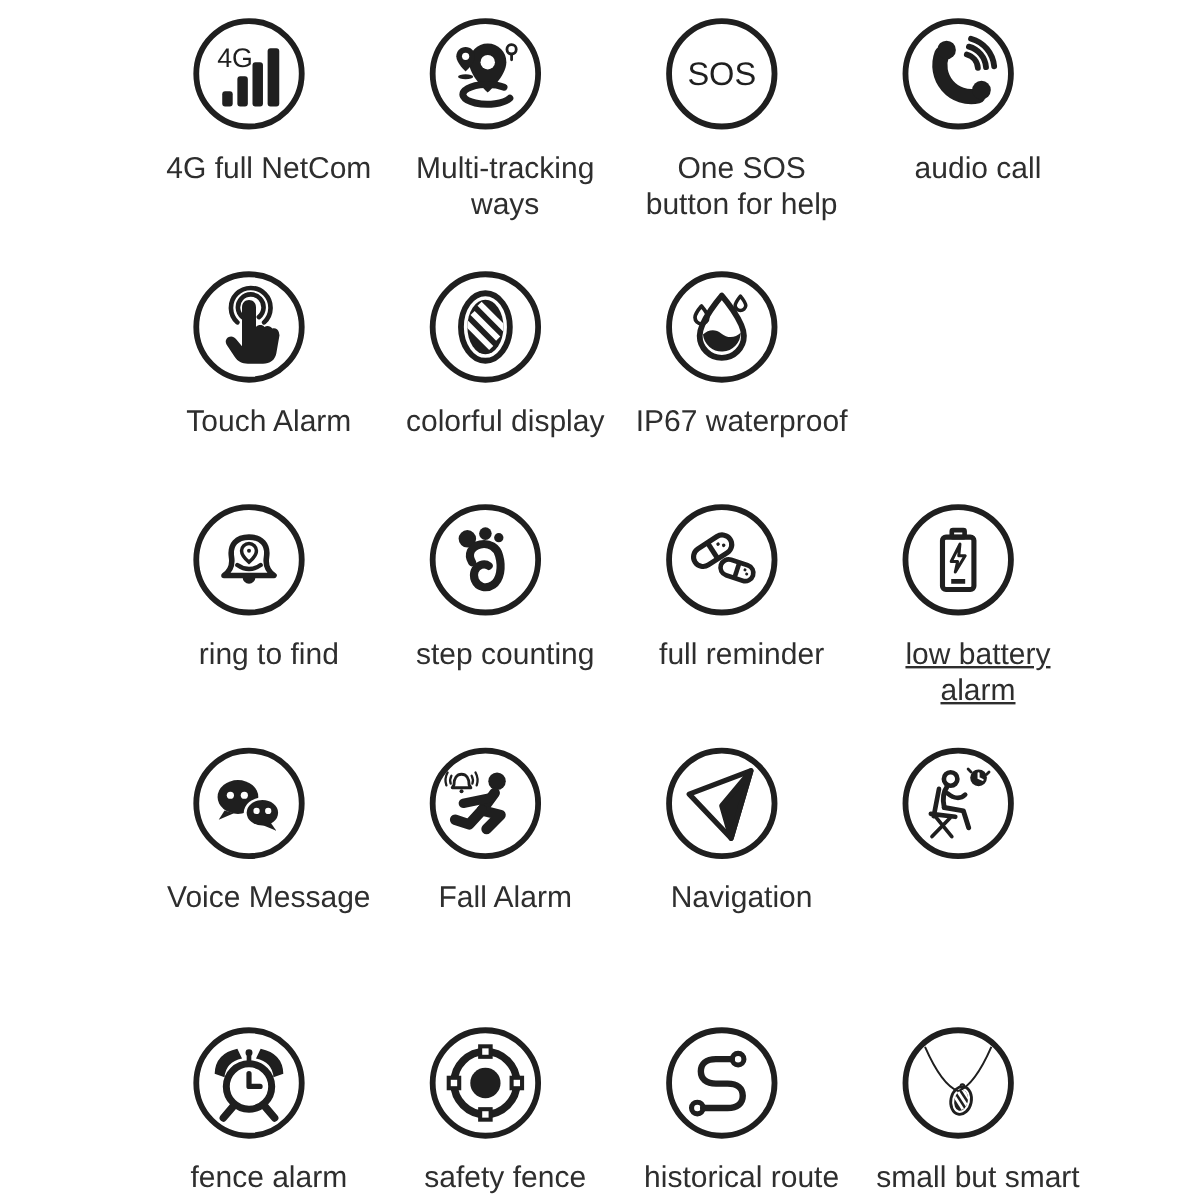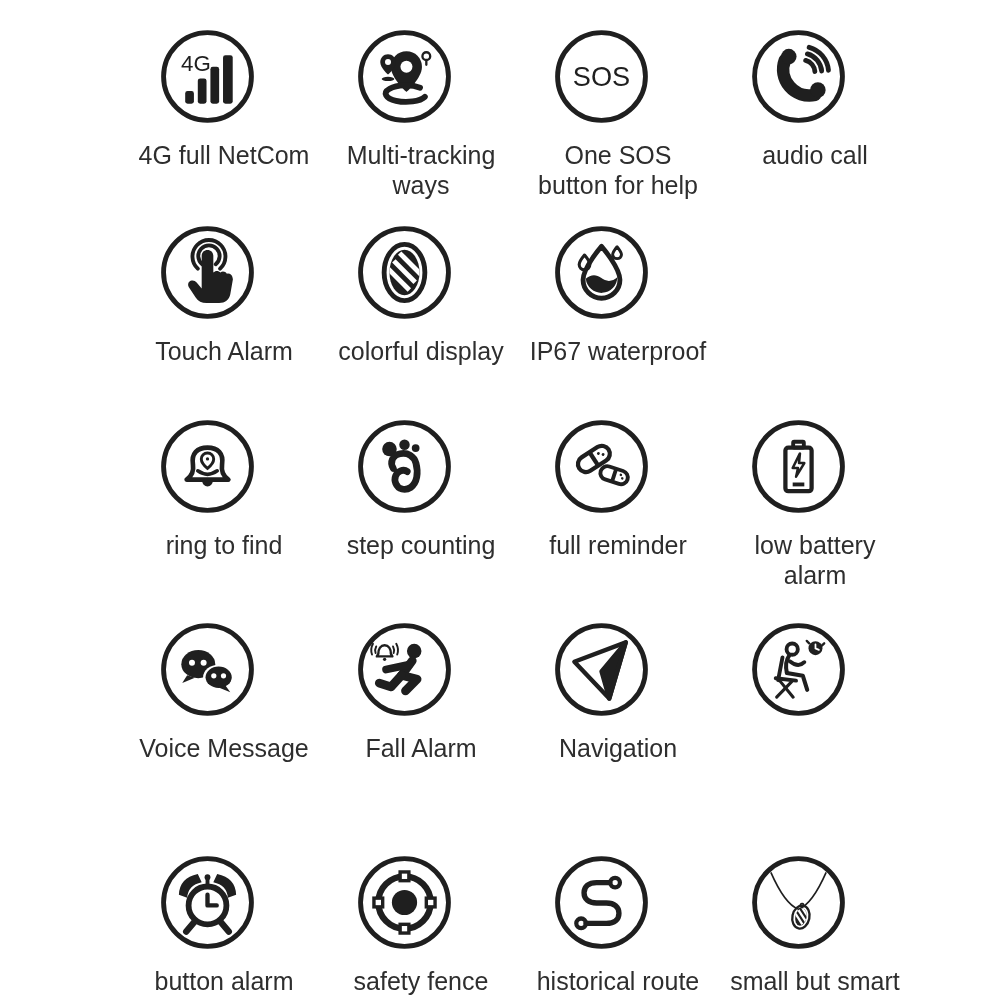--- a/index.html
+++ b/index.html
@@ -2,31 +2,31 @@
 <html><head>
 <meta charset="utf-8">
 <style>
   html,body{margin:0;padding:0;}
   body{
     width:1000px;height:1000px;background:#ffffff;overflow:hidden;
     font-family:"Liberation Sans","DejaVu Sans",sans-serif;
   }
   .grid{position:relative;width:1000px;height:1000px;}
   .row{position:absolute;left:109px;width:788px;display:flex;}
-  .row1{top:28px}.row2{top:224px}.row3{top:418px}.row4{top:621px}.row5{top:854px}
+  .row1{top:13px}.row2{top:224px}.row3{top:418px}.row4{top:621px}.row5{top:854px}
   .cell{width:197px;display:flex;flex-direction:column;align-items:center;}
   .badge{width:97px;height:97px;color:#1f1f1f;}
   .badge svg{display:block;}
   .label{
     margin-top:15px;font-size:25px;line-height:30px;color:#2e2e2e;
     text-align:center;white-space:nowrap;margin-left:33px;
   }
   .wrap{white-space:normal;}
   .w190{max-width:190px;}
-  .w150{max-width:150px;}
+  .w150{max-width:150px;text-decoration:underline;}
   .stroke{stroke:currentColor;fill:none;}
 </style>
 </head>
 <body>
 
 <div class="grid">
 
   <div class="row row1">
 
     <div class="cell">
@@ -284,21 +284,21 @@
           <circle class="stroke" cx="50" cy="53" r="19.5" stroke-width="6"></circle>
           <path class="stroke" d="M50 42 L50 53 L59.5 53" stroke-width="4.5" stroke-linecap="round" stroke-linejoin="round"></path>
           <line class="stroke" x1="50" y1="25.5" x2="50" y2="31" stroke-width="4"></line>
           <circle cx="50" cy="24" r="3" fill="currentColor"></circle>
           <path d="M20.5 42 Q21 24.5 40 20.5 L44 29 Q30 32 29 45 Z" fill="currentColor"></path>
           <path d="M79.5 42 Q79 24.5 60 20.5 L56 29 Q70 32 71 45 Z" fill="currentColor"></path>
           <path class="stroke" d="M36.5 70 L28 80" stroke-width="6.5" stroke-linecap="round"></path>
           <path class="stroke" d="M63.5 70 L72 80" stroke-width="6.5" stroke-linecap="round"></path>
         </svg>
       </div>
-      <div class="label">button alarm</div>
+      <div class="label">fence alarm</div>
     </div>
 
     <div class="cell">
       <div class="badge">
         <svg viewBox="0 0 100 100" width="97" height="97">
           <circle class="stroke" cx="50" cy="50" r="45.3" stroke-width="5"></circle>
           <circle class="stroke" cx="50" cy="50" r="27" stroke-width="6.5"></circle>
           <circle cx="50" cy="50" r="13" fill="currentColor"></circle>
           <rect x="45.5" y="18.5" width="9" height="9" fill="#ffffff" stroke="currentColor" stroke-width="3.5"></rect>
           <rect x="45.5" y="72.5" width="9" height="9" fill="#ffffff" stroke="currentColor" stroke-width="3.5"></rect>

